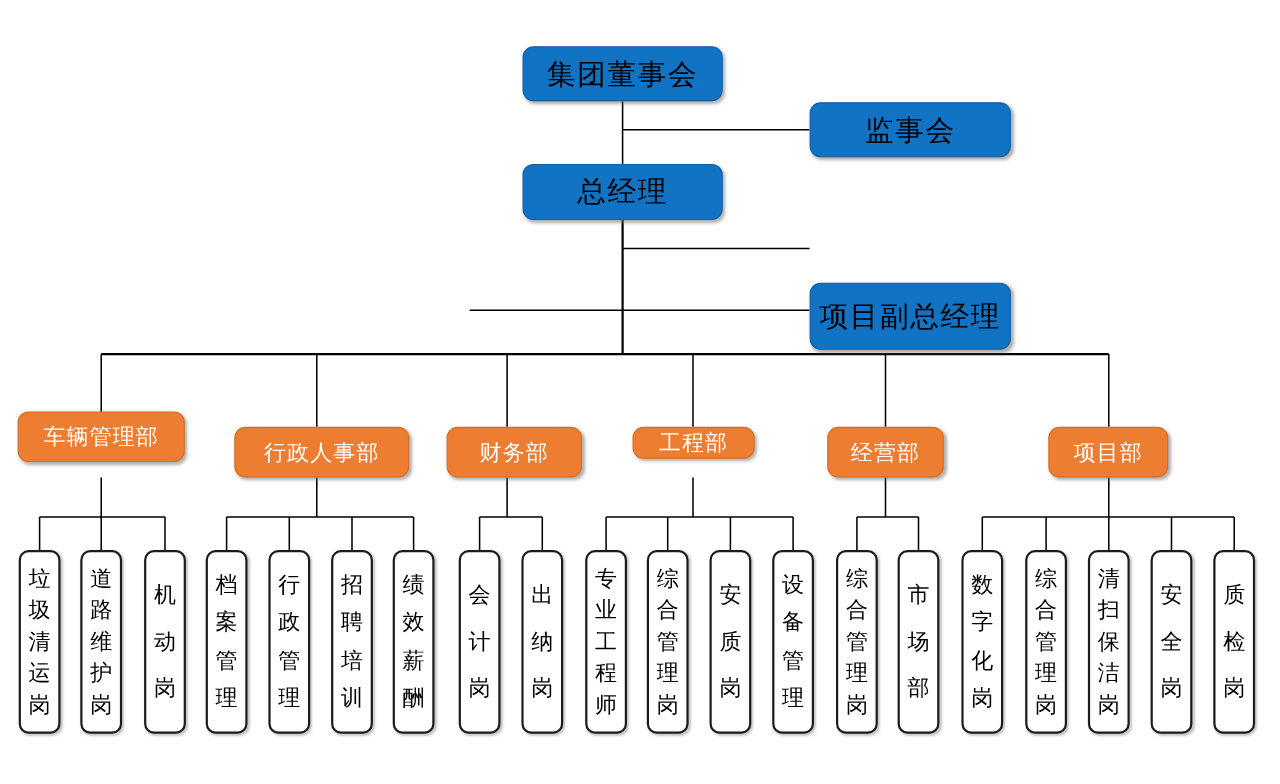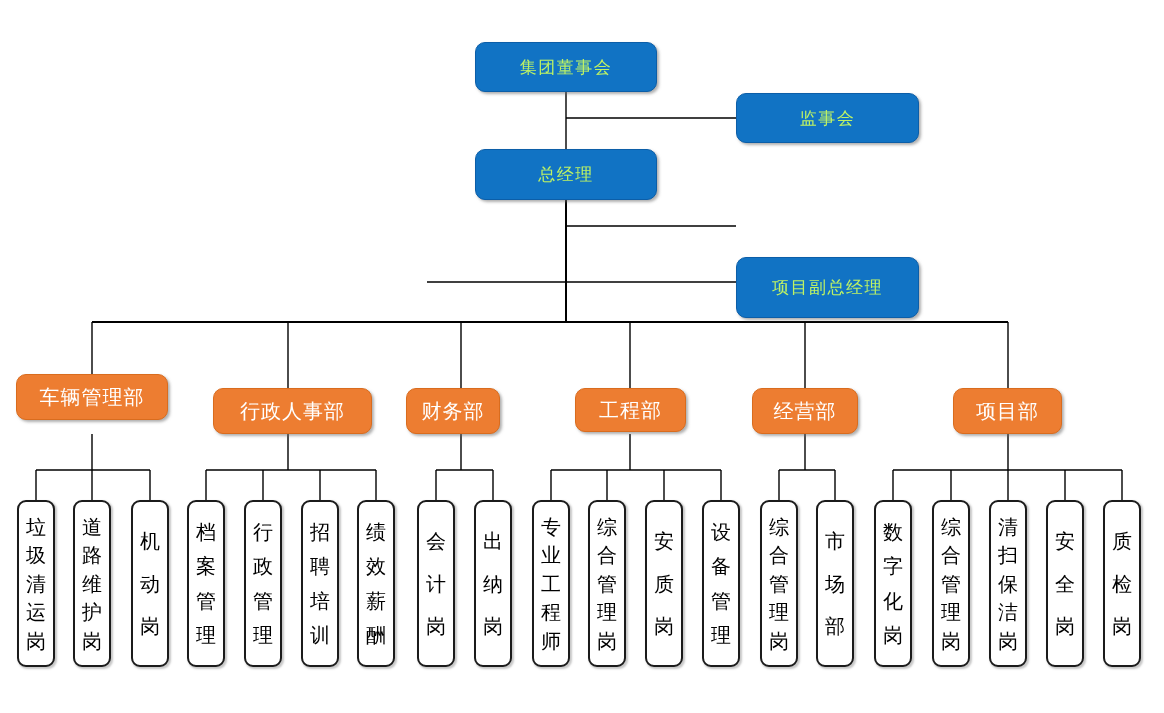--- a/index.html
+++ b/index.html
@@ -10,21 +10,21 @@
   #chart{position:absolute;inset:0;width:1164px;height:713px;}
   svg.wires{position:absolute;left:0;top:0;z-index:1;}
   .node{
     position:absolute;z-index:2;box-sizing:border-box;
     display:flex;align-items:center;justify-content:center;
     text-align:center;white-space:nowrap;
   }
   .bbox{
     background:var(--blue,#1173c4);
     border:1px solid var(--blue-border,#0c5ea8);
-    border-radius:10px;color:#bef264;font-size:17px;letter-spacing:1.5px;
+    border-radius:10px;color:#000000;font-size:26px;letter-spacing:1.5px;
     box-shadow:2px 2px 3px rgba(110,110,110,.55);
   }
   .obox{
     background:var(--orange,#ed7d31);
     border:1.5px solid var(--orange-border,#d96c1e);
     border-radius:10px;color:#ffffff;font-size:20px;letter-spacing:1px;
     box-shadow:2px 2px 3px rgba(110,110,110,.55);
   }
   .post{
     position:absolute;z-index:2;box-sizing:border-box;
@@ -101,22 +101,22 @@
     </g>
   </svg>
 
   <div class="node bbox" style="left:475px;top:42px;width:182px;height:50px">集团董事会</div>
   <div class="node bbox" style="left:736px;top:93px;width:183px;height:50px">监事会</div>
   <div class="node bbox" style="left:475px;top:149px;width:182px;height:51px">总经理</div>
   <div class="node bbox" style="left:736px;top:257px;width:183px;height:61px">项目副总经理</div>
 
   <div class="node obox" style="left:16px;top:374px;width:152px;height:46px">车辆管理部</div>
   <div class="node obox" style="left:213px;top:388px;width:159px;height:46px">行政人事部</div>
-  <div class="node obox" style="left:406px;top:388px;width:94px;height:46px">财务部</div>
-  <div class="node obox" style="left:575px;top:388px;width:111px;height:44px">工程部</div>
+  <div class="node obox" style="left:406px;top:388px;width:123px;height:46px">财务部</div>
+  <div class="node obox" style="left:575px;top:388px;width:111px;height:29px">工程部</div>
   <div class="node obox" style="left:752px;top:388px;width:106px;height:46px">经营部</div>
   <div class="node obox" style="left:953px;top:388px;width:109px;height:46px">项目部</div>
 
   <div class="post" style="left:17px">
       <span>垃</span>
       <span>圾</span>
       <span>清</span>
       <span>运</span>
       <span>岗</span>
     </div>

